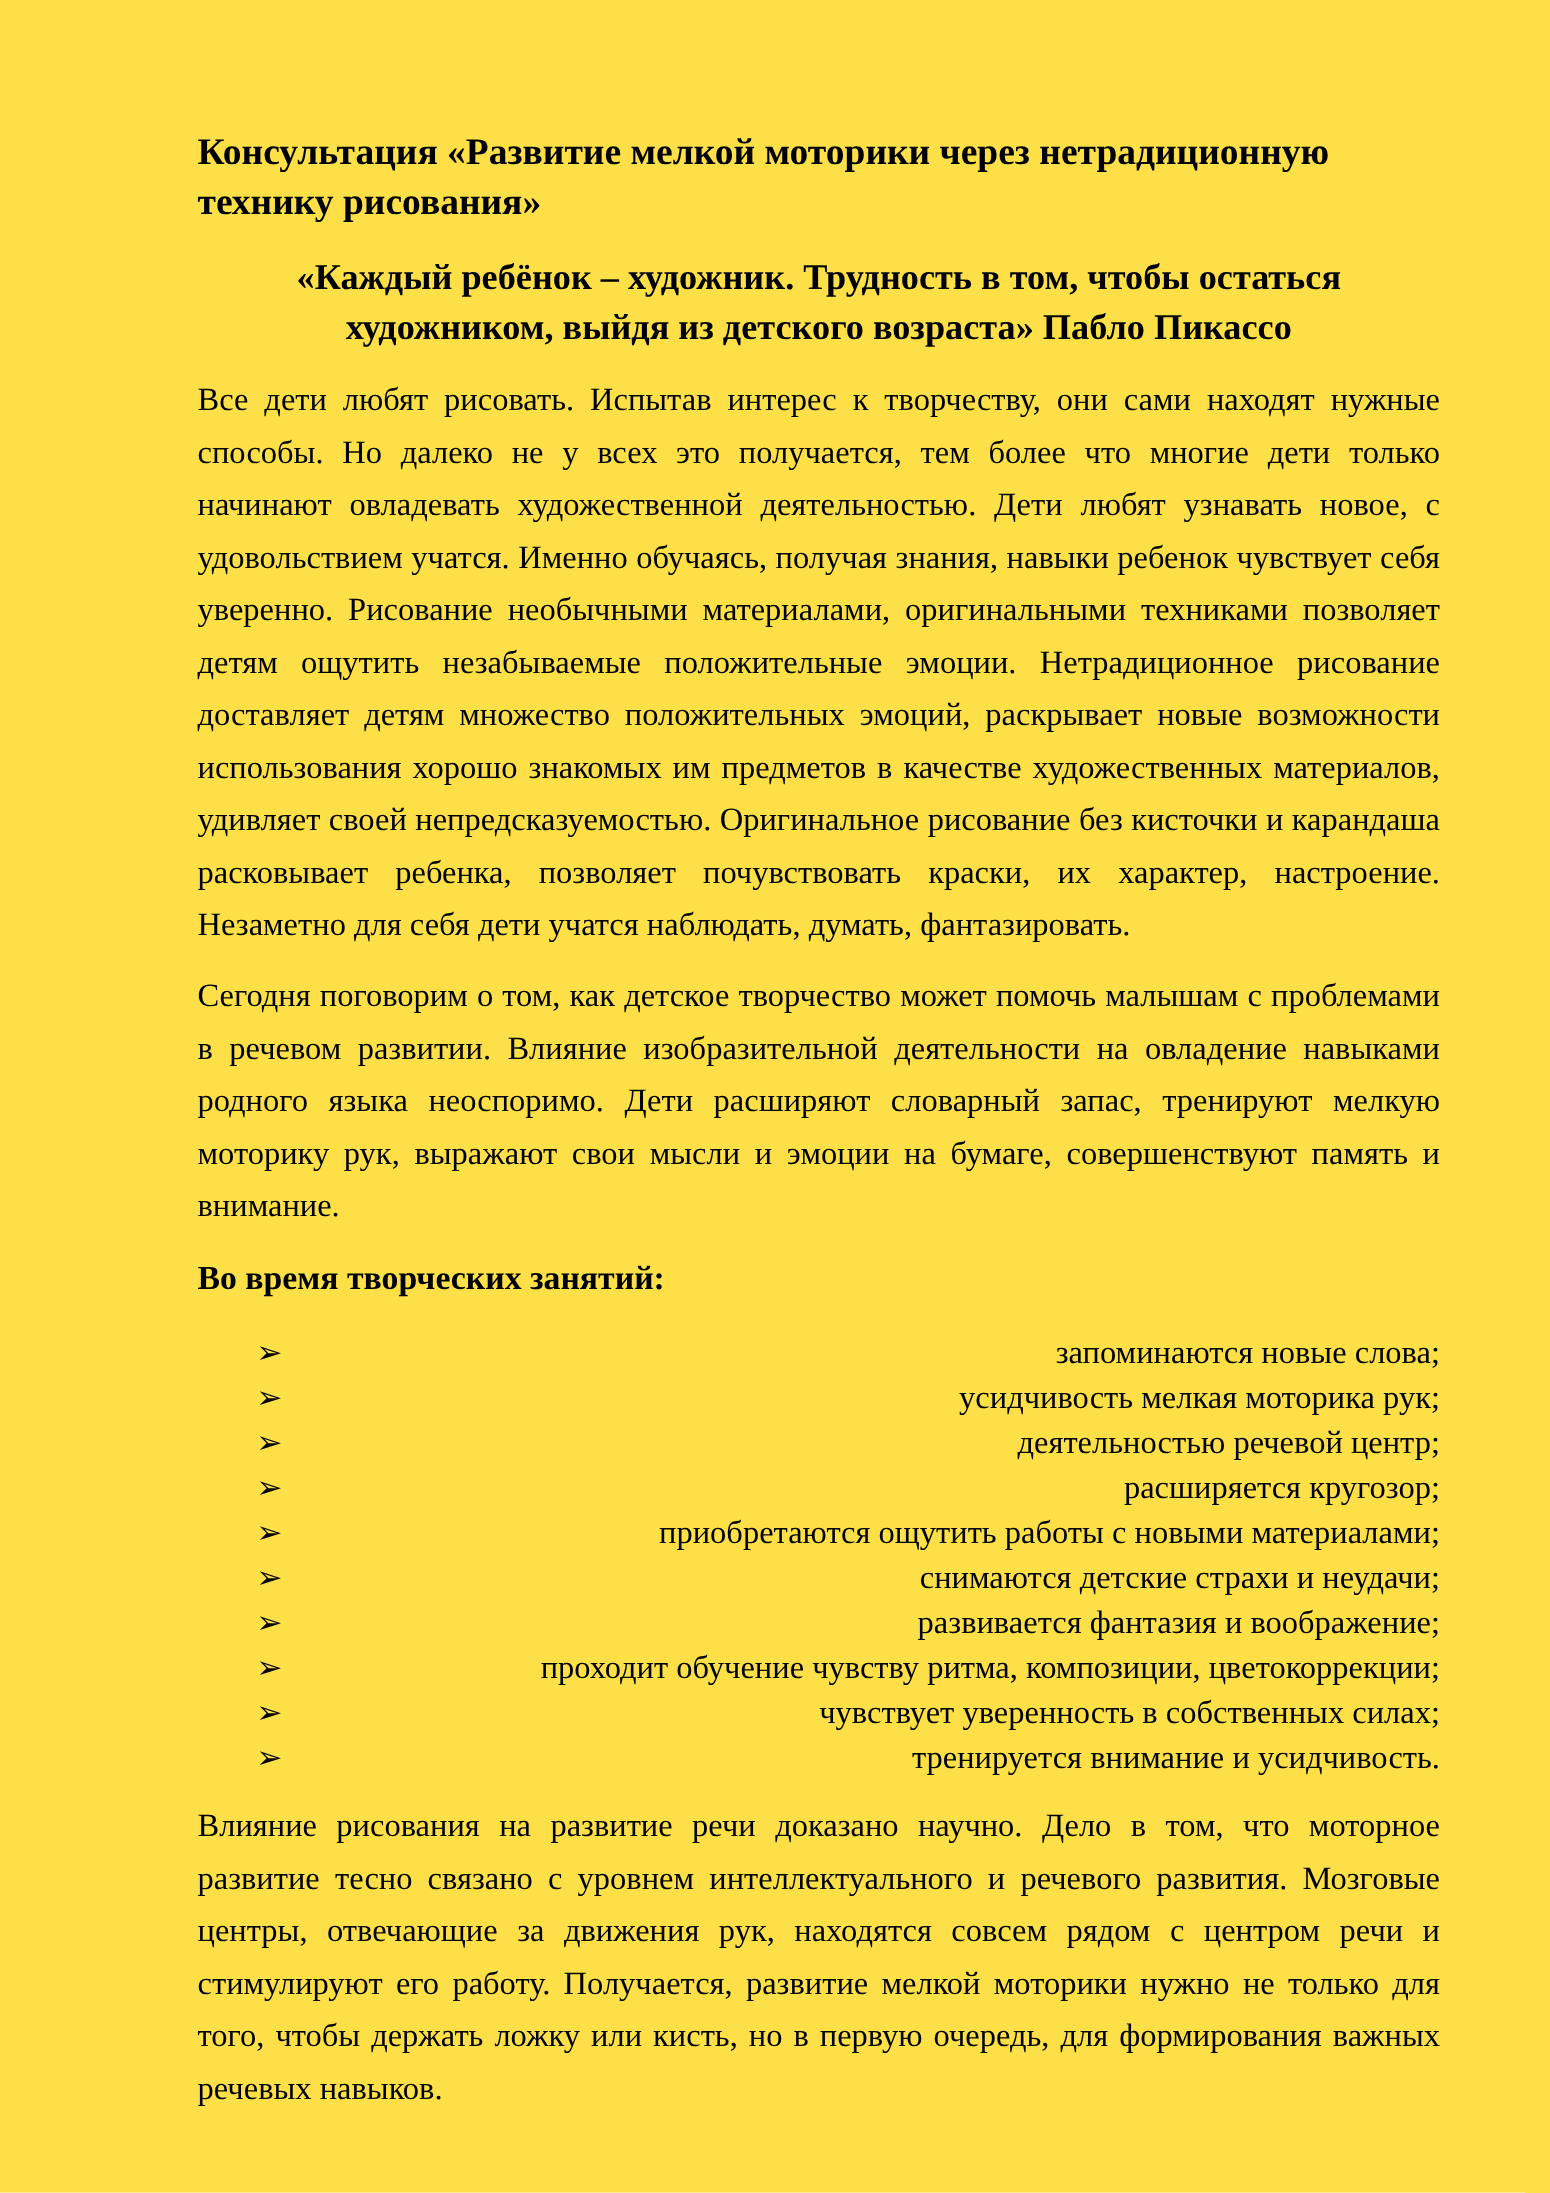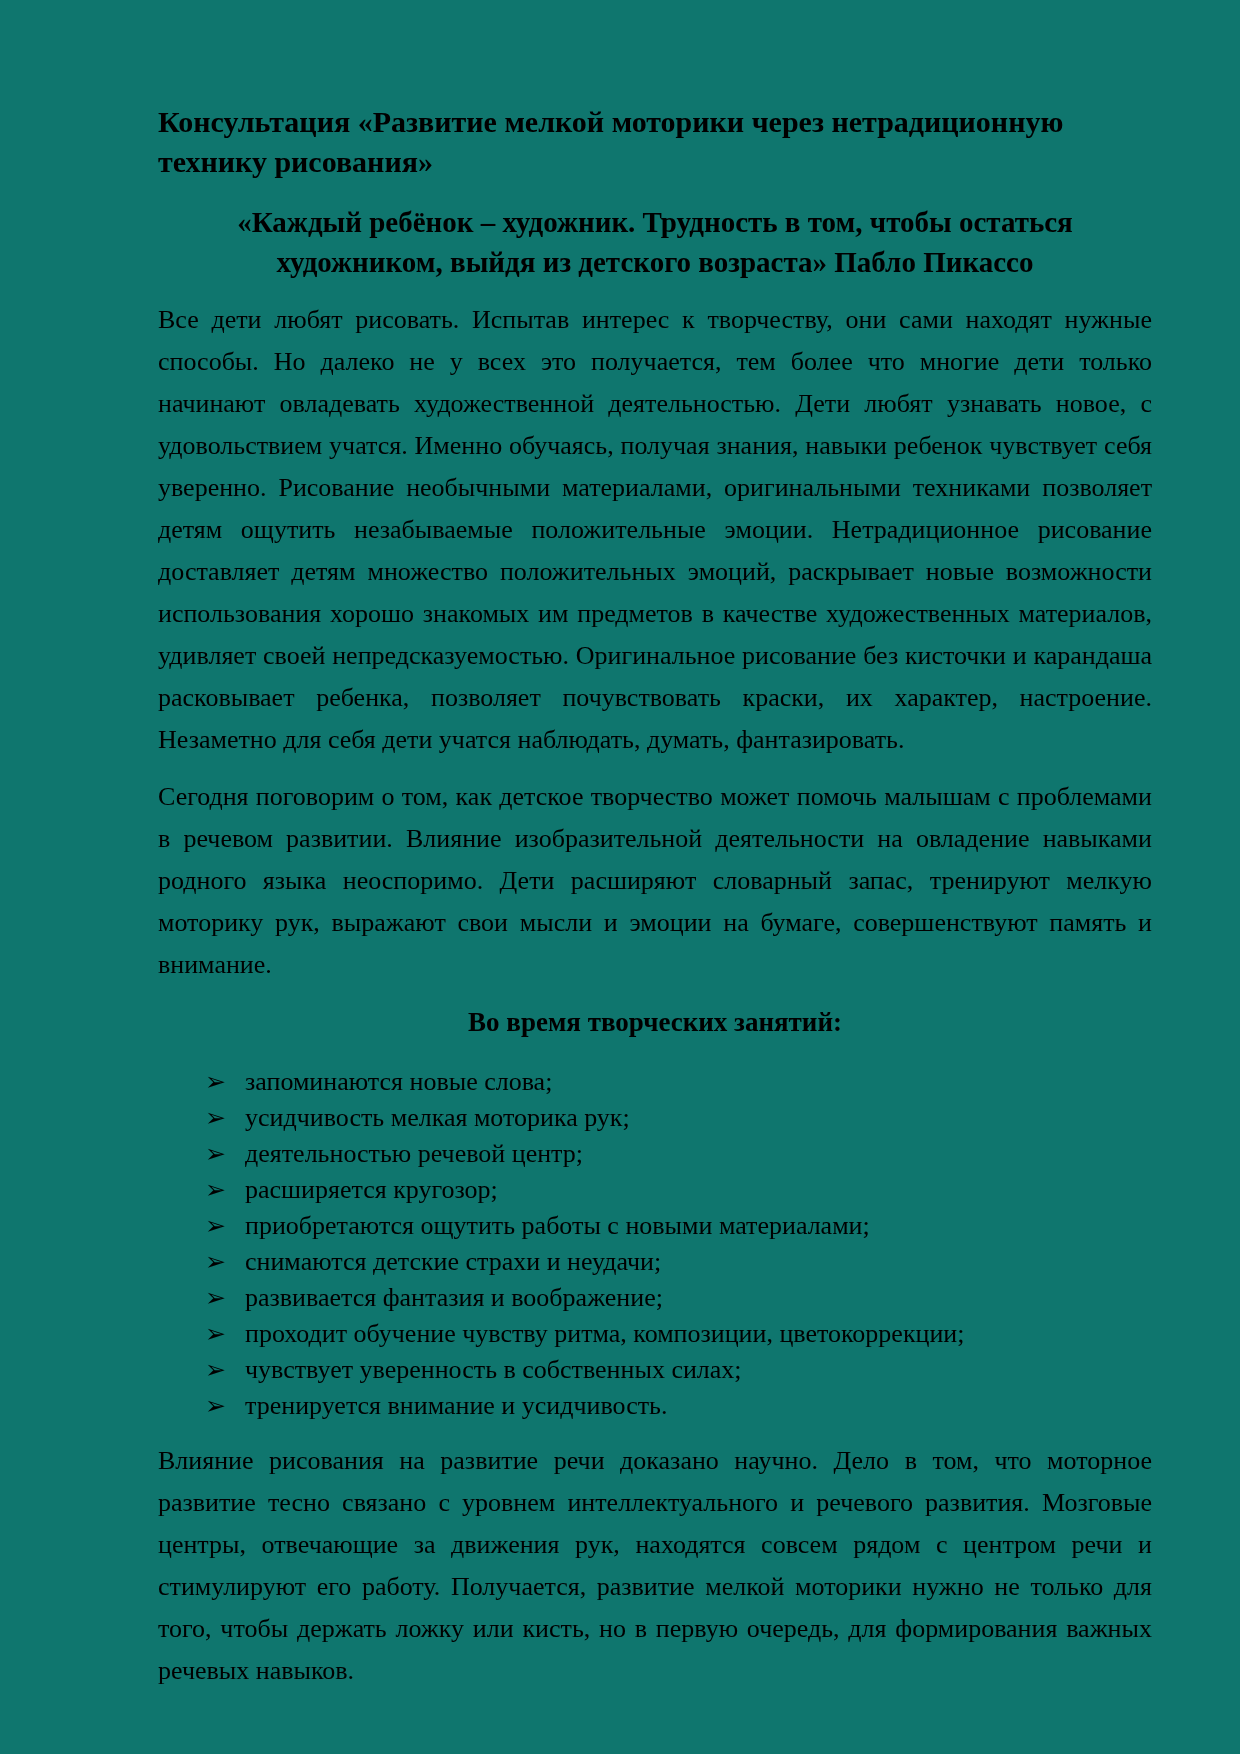--- a/index.html
+++ b/index.html
@@ -13,21 +13,21 @@
     box-sizing: border-box;
     font-family: "Liberation Serif", serif;
     color: #000000;
     overflow: hidden;
   }
   .page {
     box-sizing: border-box;
     width: 1240px;
     height: 1754px;
     padding: 102px 88px 40px 158px;
-    background: #0f766e;
+    background: #fde047;
   }
   .doc-title {
     font-size: 30px;
     font-weight: bold;
     line-height: 40px;
     margin: 0 0 20px 0;
     text-align: left;
   }
   .doc-epigraph {
     font-size: 29px;
@@ -40,21 +40,21 @@
     font-size: 26px;
     line-height: 42px;
     text-align: justify;
     margin: 0 0 15px 0;
   }
   .list-heading {
     font-size: 27px;
     font-weight: bold;
     line-height: 33px;
     margin: 20px 0 26px 0;
-    text-align: center;
+    text-align: left;
   }
   .benefits-list {
     list-style: none;
     margin: 0 0 18px 0;
     padding: 0;
     font-size: 26px;
     line-height: 33px;
   }
   .benefits-list li {
     display: flex;
@@ -63,20 +63,21 @@
   }
   .benefits-list .bullet {
     flex: none;
     margin-left: 47px;
     width: 40px;
     font-size: 25px;
     font-family: "DejaVu Sans", sans-serif;
   }
   .benefits-list .item-text {
     flex: 1;
+    text-align: right;
   }
 </style>
 </head>
 <body>
 
 <div class="page">
 
   <h1 class="doc-title">Консультация «Развитие мелкой моторики через нетрадиционную технику рисования»</h1>
 
   <h2 class="doc-epigraph">«Каждый ребёнок – художник. Трудность в том, чтобы остаться художником, выйдя из детского возраста» Пабло Пикассо</h2>

